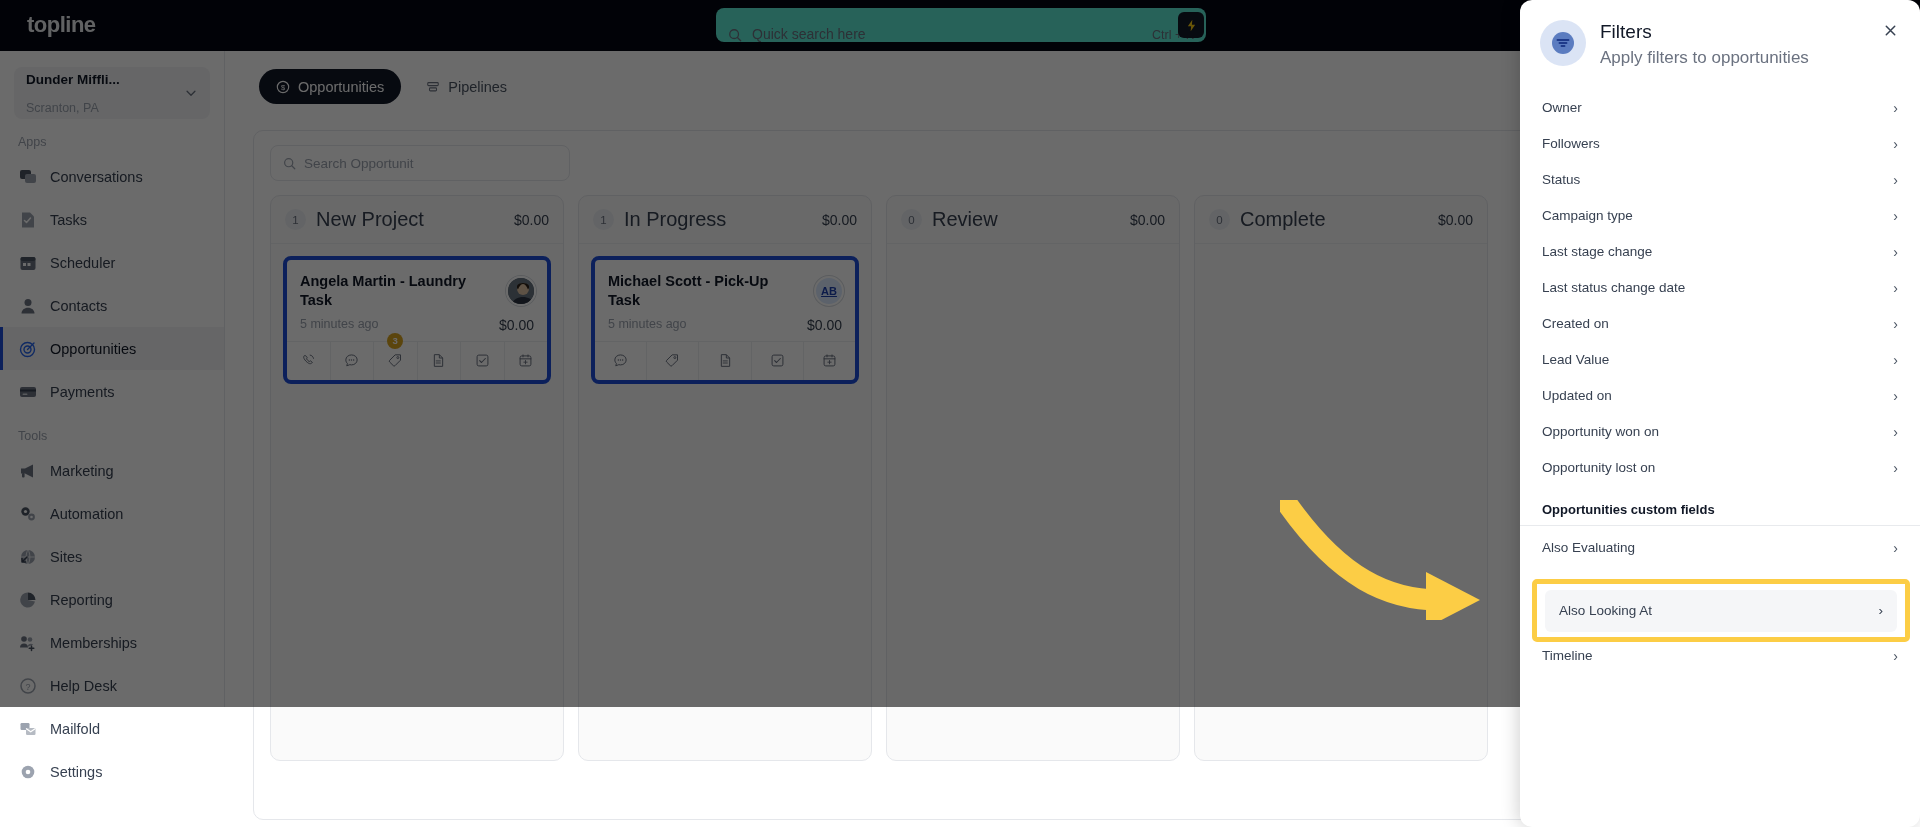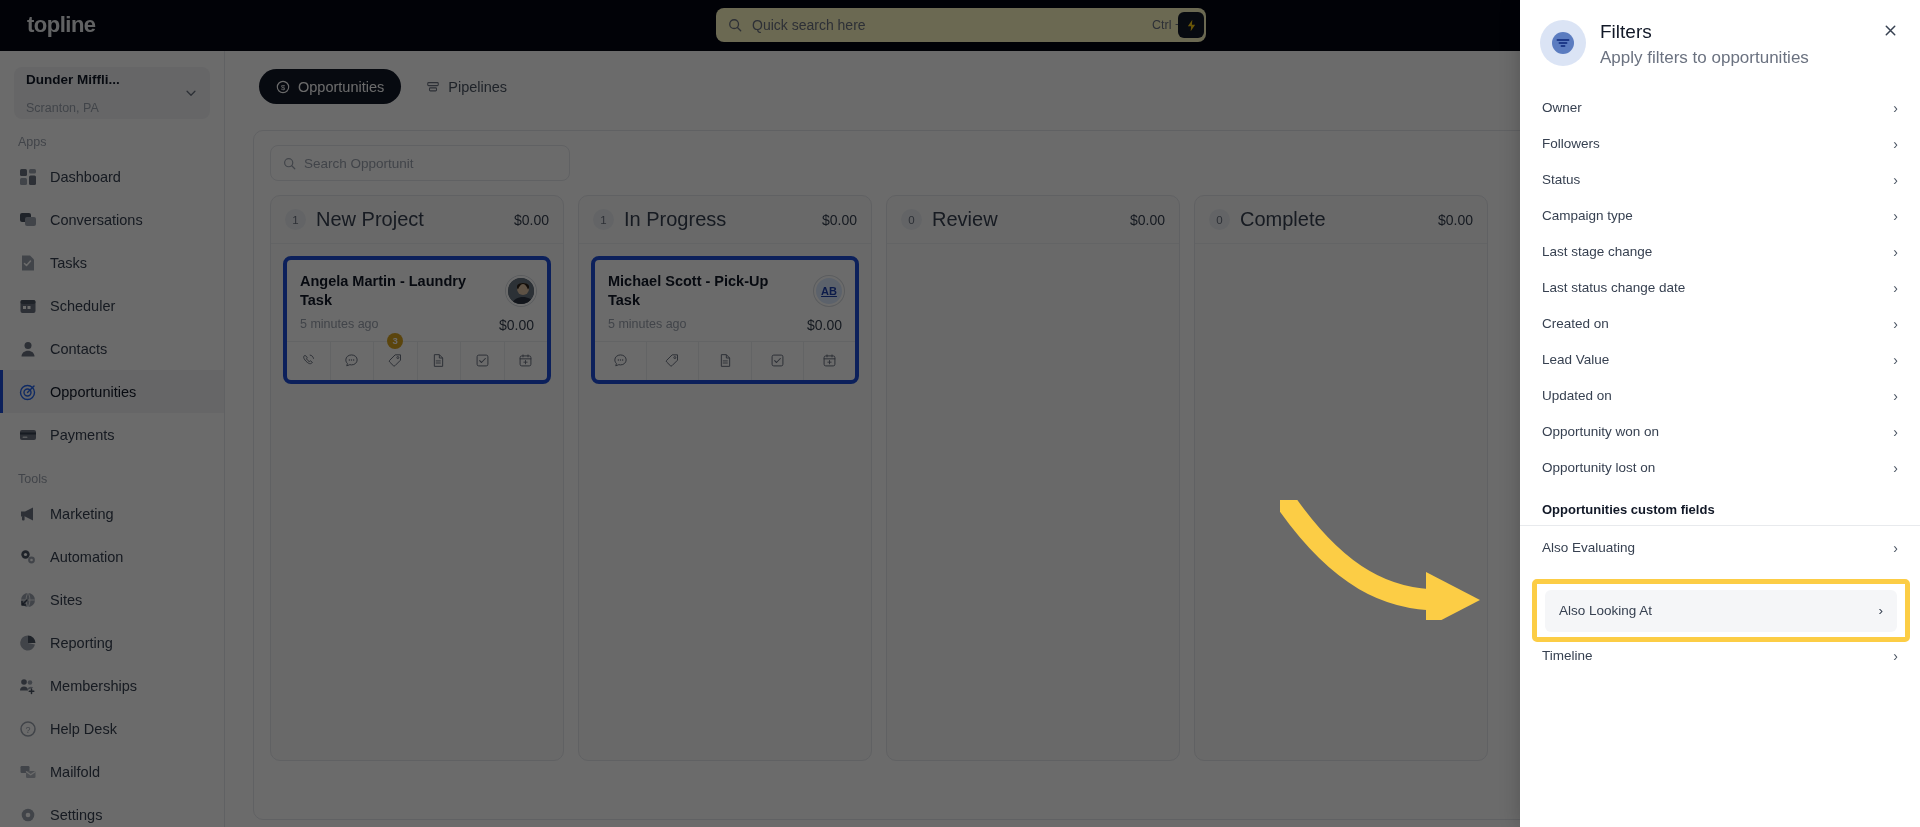--- a/index.html
+++ b/index.html
@@ -1,36 +1,36 @@
 <!DOCTYPE html>
 <html><head>
 <meta charset="utf-8">
 <style>
   * { box-sizing: border-box; margin: 0; padding: 0; }
   html, body {
     width: 1920px; height: 827px;
     font-family: "Liberation Sans", sans-serif;
     overflow: hidden; background: #fff;
   }
-  #root { position: relative; width: 1920px; height: 827px; }
+  #root { position: relative; width: 1920px; height: 707px; }
 
   
   #app { position: absolute; inset: 0; background: #ffffff; }
 
   .topbar {
     position: absolute; top: 0; left: 0; right: 0; height: 51px;
     background: #030712; display: flex; align-items: center;
   }
   .logo {
     position: absolute; left: 27px; top: 12px;
     color: #e8eaed; font-size: 22px; letter-spacing: -.5px; font-weight: 600;
   }
   .searchwrap {
     position: absolute; left: 716px; top: 8px; width: 490px; height: 34px;
-    background: #fef9c3; border-radius: 8px; display: flex; align-items: center;
+    background: #5eead4; border-radius: 8px; display: flex; align-items: flex-end;
     padding: 0 12px; gap: 10px;
   }
   .searchwrap .mag { width: 14px; height: 14px; flex: none; }
   .searchwrap .qtext { color: #6b7280; font-size: 14px; flex: 1; }
   .kbd { color: #6b7280; font-size: 12.5px; }
   .bolt {
     position: absolute; left: 1178px; top: 12px; width: 26px; height: 26px;
     border-radius: 6px; background:#111827; display:flex; align-items:center; justify-content:center;
   }
 
@@ -109,21 +109,21 @@
     width: 16px; height: 16px; border-radius: 50%; background:#d9a420; color:#fff;
     font-size: 9.5px; display:flex; align-items:center; justify-content:center; font-weight:700;
   }
 
   
   #dim { position:absolute; inset:0; background: rgba(0,0,0,.58); }
 
   
   .drawer {
     position: absolute; top: 0; right: 0; width: 400px; height: 827px;
-    background: #ffffff; box-shadow: -2px 0 18px rgba(0,0,0,.18);
+    background: #ffffff; box-shadow: -2px 0 18px rgba(0,0,0,.18); border-radius: 12px;
   }
   .dhead { padding: 20px 20px 0 20px; display:flex; align-items:flex-start; gap: 14px; position: relative; }
   .dicon {
     width: 46px; height: 46px; border-radius: 50%; background:#dbe4f5;
     display:flex; align-items:center; justify-content:center; flex:none;
   }
   .dtitle { font-size: 19px; color:#111827; font-weight: 500; line-height: 1.25; }
   .dsub { font-size: 17px; color:#6b7280; margin-top: 4px; }
   .dclose {
     position:absolute; right: 16px; top: 16px; width: 28px; height: 28px;
@@ -199,31 +199,20 @@
         <div class="panelbtn">
           <svg viewBox="0 0 16 16" width="15" height="15">
               <rect x="1.5" y="2.5" width="13" height="11" rx="2" fill="none" stroke="#6b7280" stroke-width="1.4"></rect>
               <line x1="6" y1="2.5" x2="6" y2="13.5" stroke="#6b7280" stroke-width="1.4"></line>
             </svg>
         </div>
       </div>
 
       <div class="secthead">Apps</div>
 
-      <div class="navitem">
-        <span class="ic">
-          <svg viewBox="0 0 18 18" width="18" height="18">
-              <rect x="1" y="1" width="7" height="7" rx="1.5" fill="#6b7280"></rect>
-              <rect x="10" y="1" width="7" height="4.5" rx="1.5" fill="#9ca3af"></rect>
-              <rect x="10" y="7.5" width="7" height="9.5" rx="1.5" fill="#6b7280"></rect>
-              <rect x="1" y="10" width="7" height="7" rx="1.5" fill="#9ca3af"></rect>
-            </svg>
-        </span>
-        <span>Dashboard</span>
-      </div>
 
       <div class="navitem">
         <span class="ic">
           <svg viewBox="0 0 18 18" width="18" height="18">
               <rect x="1" y="2" width="11" height="9" rx="2" fill="#4b5563"></rect>
               <rect x="6" y="6" width="11" height="9" rx="2" fill="#9ca3af"></rect>
             </svg>
         </span>
         <span>Conversations</span>
       </div>

